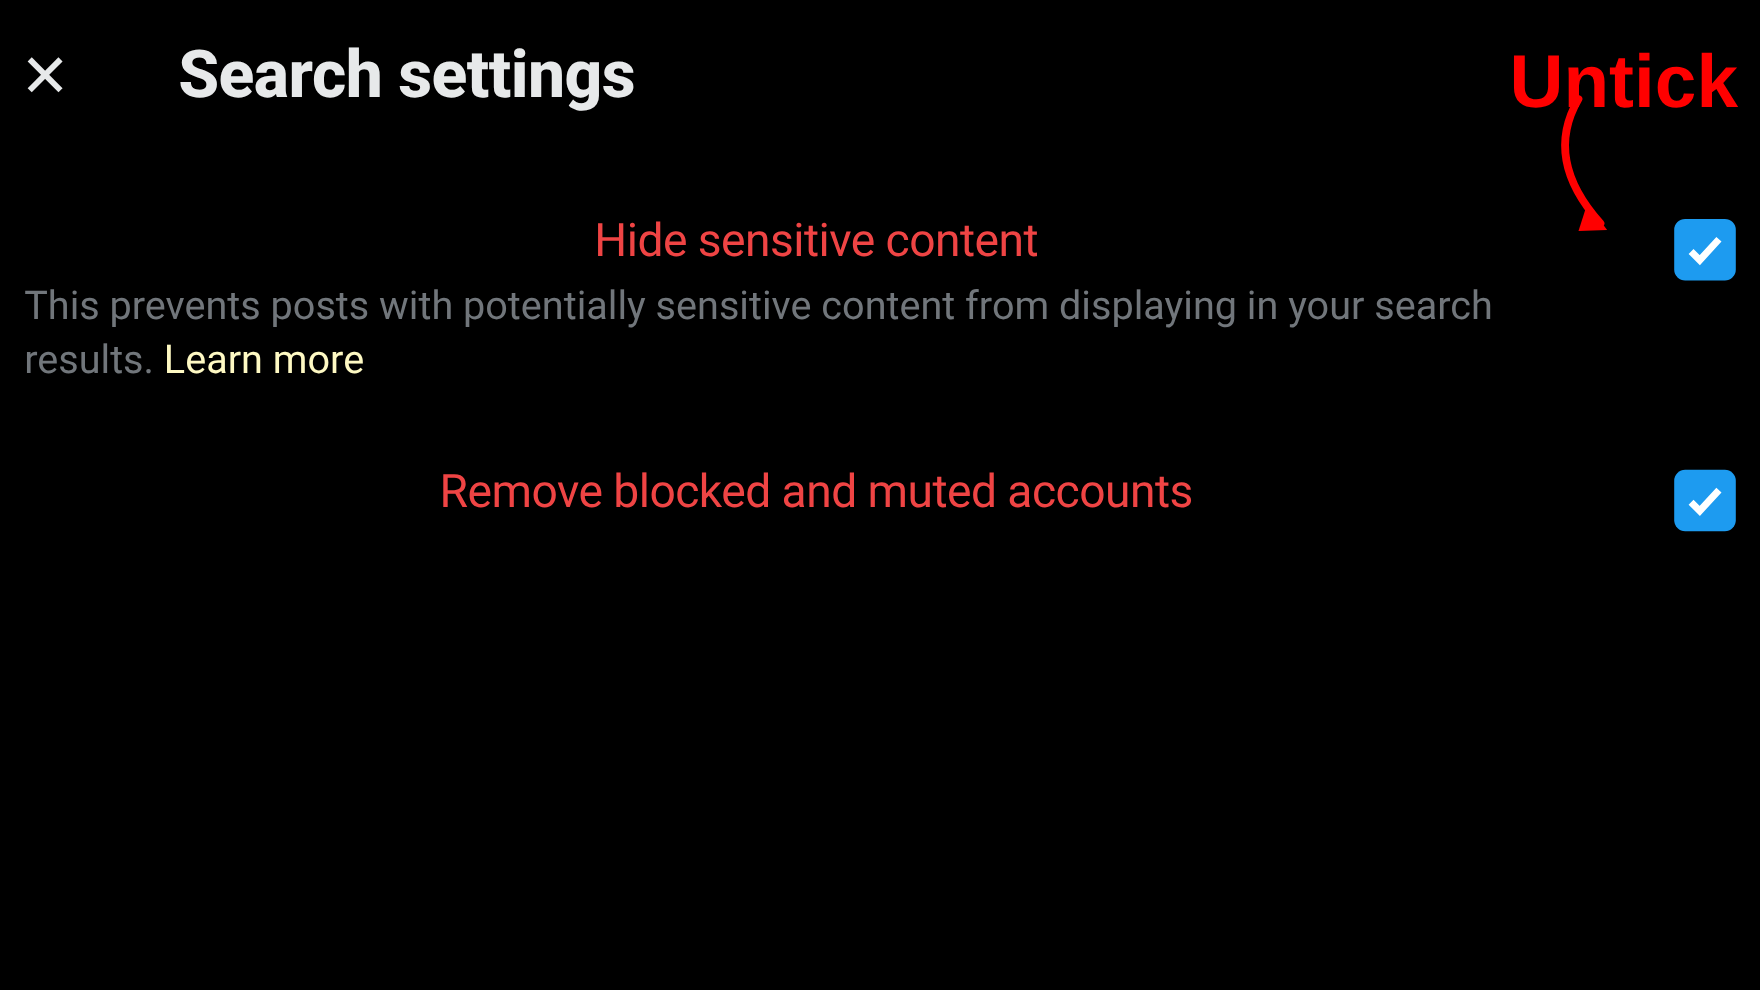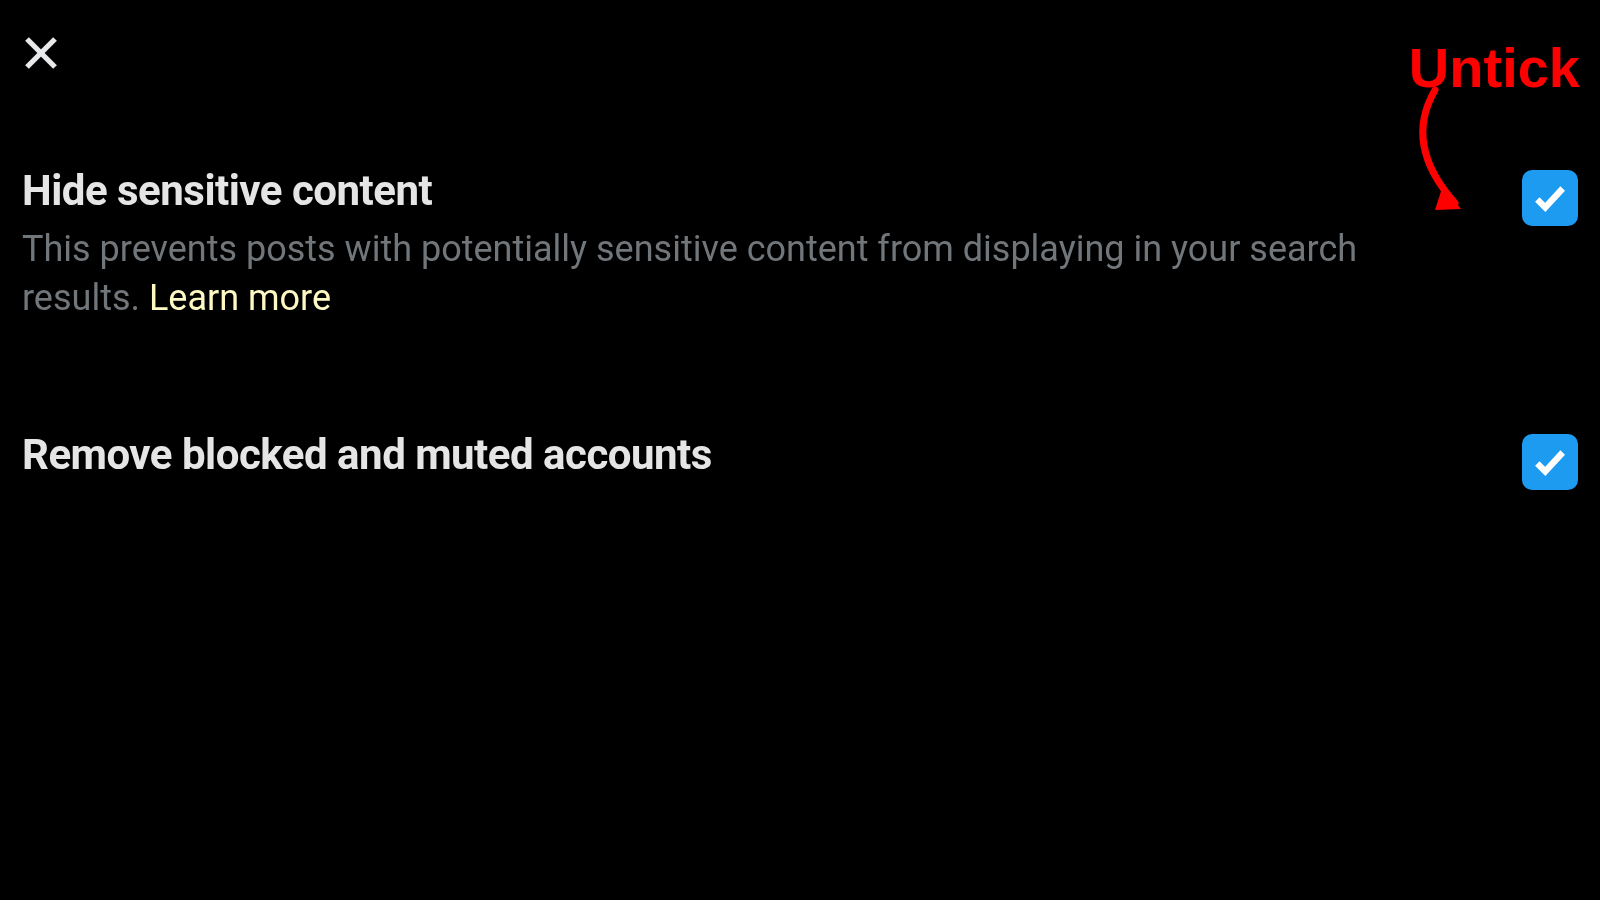--- a/index.html
+++ b/index.html
@@ -42,35 +42,36 @@
       color: #e7e9ea;
       letter-spacing: -0.5px;
     }
     .settings-list {
       padding: 0 22px;
     }
     .setting-row {
       display: flex;
       justify-content: space-between;
       align-items: flex-start;
-      margin-top: 108px;
+      margin-top: 72px;
     }
     .setting-row:first-child {
       margin-top: 60px;
     }
     .setting-text {
       flex: 1;
       padding-right: 60px;
     }
     .setting-title {
       font-size: 42px;
-      font-weight: 700;
-      color: #e5e5e5;
+      font-weight: 400;
+      color: #ef4444;
       margin-bottom: 10px;
       letter-spacing: -0.5px;
+      text-align: center;
     }
     .setting-desc {
       font-size: 36px;
       color: #71767b;
       line-height: 1.35;
       font-weight: 400;
     }
     .learn-more {
       color: #fef9c3;
       cursor: pointer;
@@ -92,21 +93,21 @@
       height: 38px;
       stroke: #ffffff;
       stroke-width: 4;
       fill: none;
     }
     .annotation {
       position: absolute;
       top: 35px;
       right: 20px;
       color: #ff0000;
-      font-size: 56px;
+      font-size: 68px;
       font-weight: 800;
       font-family: Arial, sans-serif;
     }
     .arrow-svg {
       position: absolute;
       top: 85px;
       right: 95px;
       width: 110px;
       height: 140px;
       pointer-events: none;
@@ -115,20 +116,21 @@
 </head>
 <body>
 
 <div class="header">
   <div class="close-icon">
     <svg viewBox="0 0 24 24">
       <line x1="4" y1="4" x2="20" y2="20"></line>
       <line x1="20" y1="4" x2="4" y2="20"></line>
     </svg>
   </div>
+  <h1 class="page-title">Search settings</h1>
 </div>
 
 <div class="settings-list">
 
   <div class="setting-row">
     <div class="setting-text">
       <div class="setting-title">Hide sensitive content</div>
       <div class="setting-desc">
         <span>This prevents posts with potentially sensitive content from displaying in your search results. </span><span class="learn-more">Learn more</span>
       </div>

